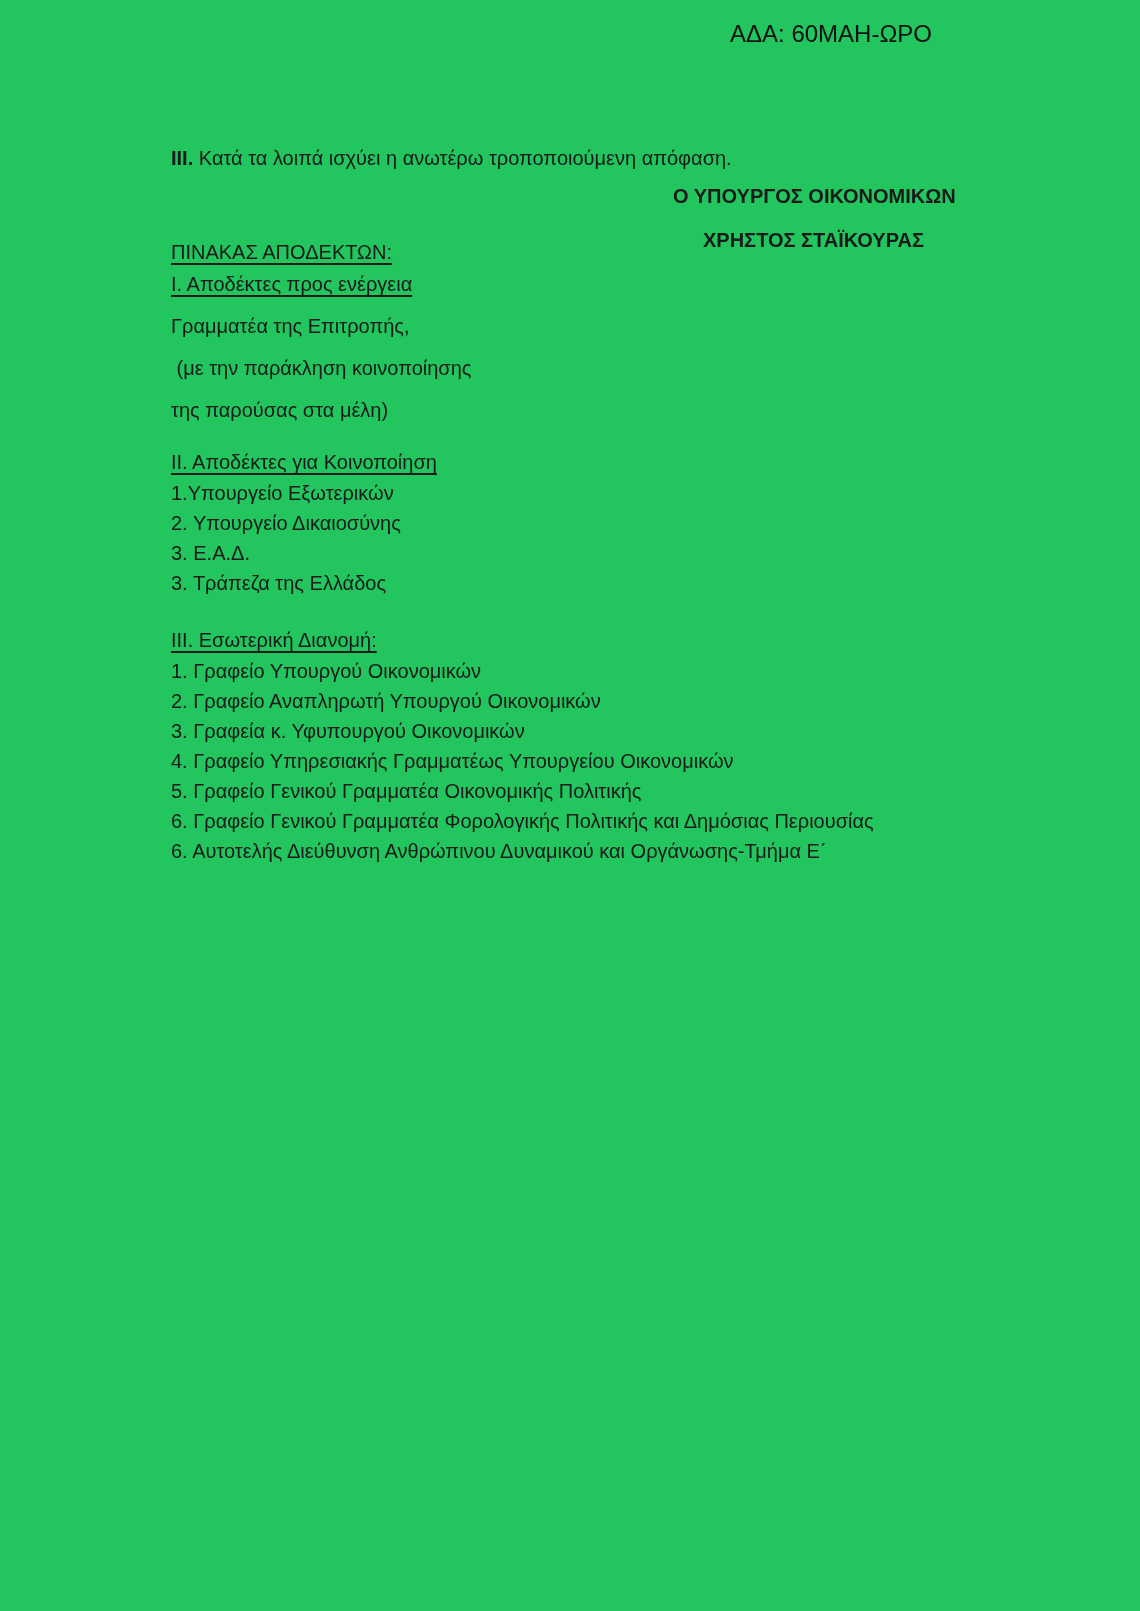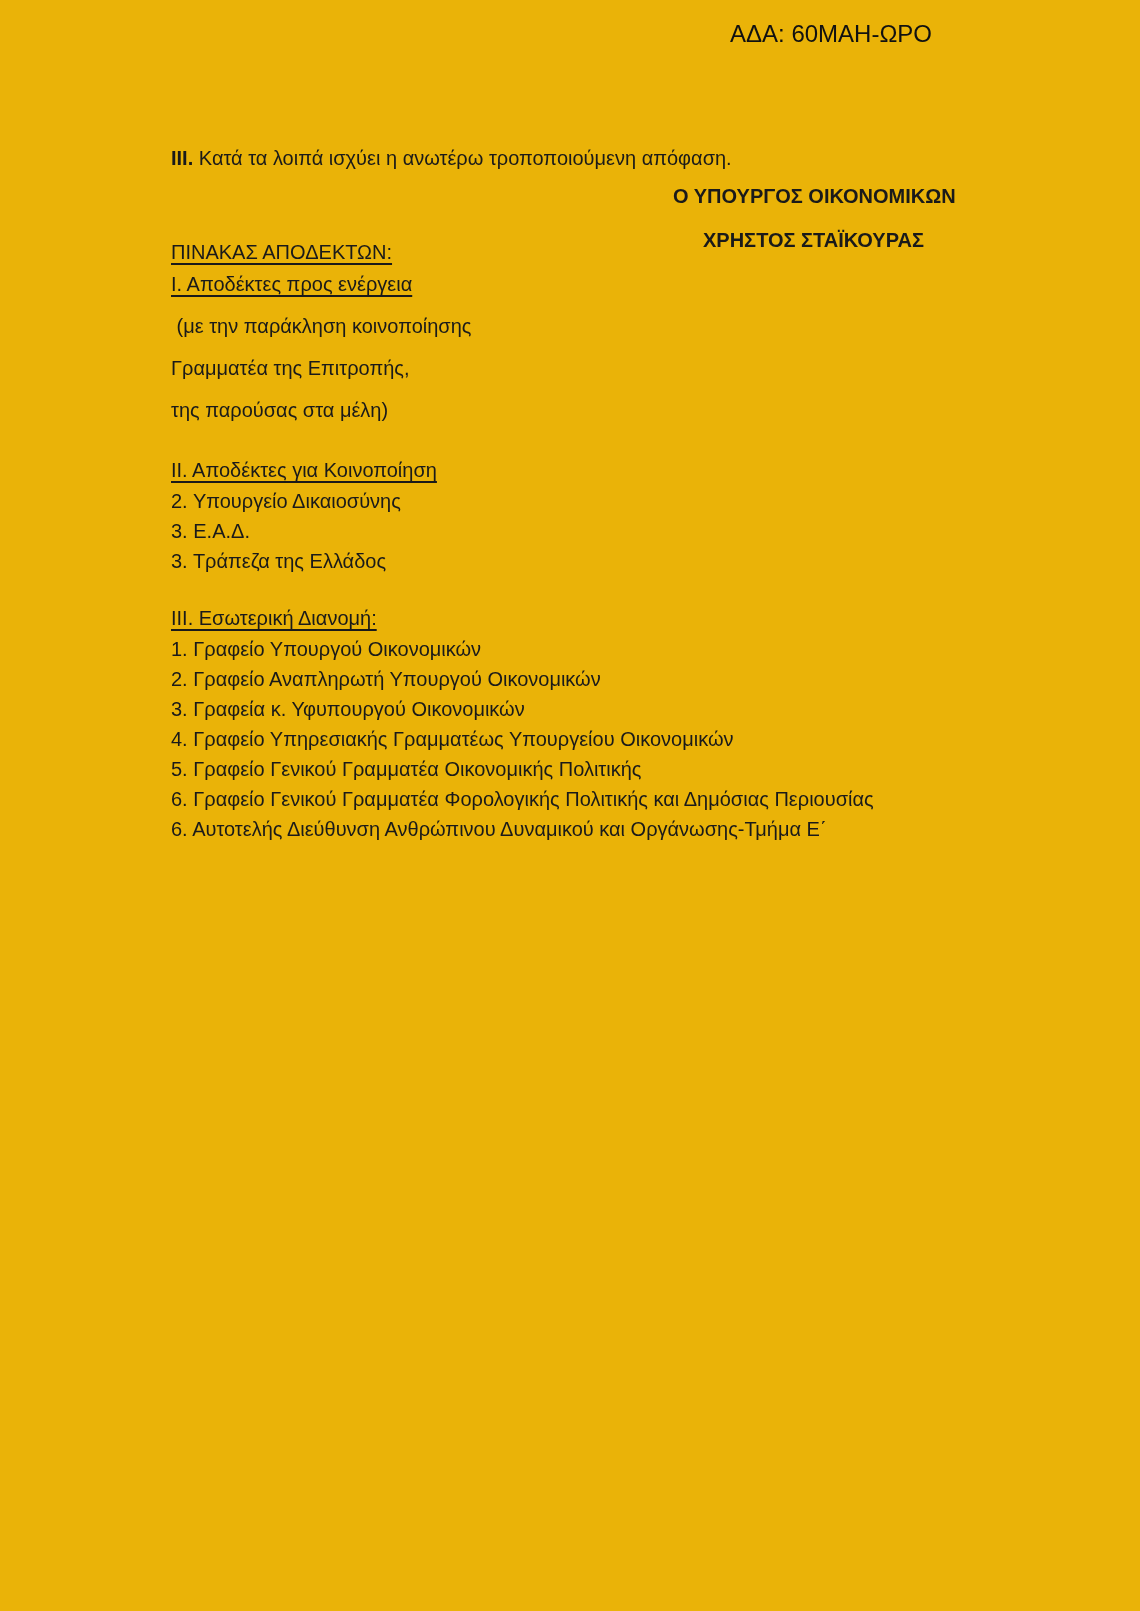--- a/index.html
+++ b/index.html
@@ -4,21 +4,21 @@
 <style>
   html, body {
     margin: 0;
     padding: 0;
     background: #ffffff;
   }
   .page {
     position: relative;
     width: 1140px;
     height: 1611px;
-    background: #eab308;
+    background: #22c55e;
     font-family: "Liberation Sans", sans-serif;
     color: #1a1a1a;
     overflow: hidden;
   }
   .ada-ref {
     position: absolute;
     left: 730px;
     top: 20px;
     font-size: 24px;
     line-height: 27px;
@@ -49,21 +49,21 @@
     line-height: 32px;
     font-weight: 400;
     white-space: pre-wrap;
   }
   .headline .u {
     text-decoration: underline;
     text-decoration-thickness: 2px;
     text-underline-offset: 4px;
   }
   .recipients-heading { margin-top: 62px; }
-  .section-2-heading { margin-top: 28px; }
+  .section-2-heading { margin-top: 20px; }
   .section-3-heading { margin-top: 26px; }
   .signature-title {
     position: absolute;
     left: 673px;
     top: 184px;
     font-size: 20px;
     line-height: 24px;
     font-weight: 700;
     white-space: pre;
     text-align: right;
@@ -88,25 +88,26 @@
   <div class="signature-title">Ο ΥΠΟΥΡΓΟΣ ΟΙΚΟΝΟΜΙΚΩΝ</div>
   <div class="signature-name">ΧΡΗΣΤΟΣ ΣΤΑΪΚΟΥΡΑΣ</div>
 
   <div class="content">
 
     <span class="line"><span class="bold">III.</span><span> Κατά τα λοιπά ισχύει η ανωτέρω τροποποιούμενη απόφαση.</span></span>
 
     <span class="headline recipients-heading"><span class="u">ΠΙΝΑΚΑΣ ΑΠΟΔΕΚΤΩΝ:</span></span>
 
     <span class="headline"><span class="u">Ι. Αποδέκτες προς ενέργεια</span></span>
+    <span class="line">Γραμματέα της Επιτροπής,</span>
     <span class="line"> (με την παράκληση κοινοποίησης</span>
-    <span class="line">Γραμματέα της Επιτροπής,</span>
     <span class="line">της παρούσας στα μέλη)</span>
 
     <span class="headline section-2-heading"><span class="u">ΙΙ. Αποδέκτες για Κοινοποίηση</span></span>
+    <span class="item">1.Υπουργείο Εξωτερικών</span>
     <span class="item">2. Υπουργείο Δικαιοσύνης</span>
     <span class="item">3. Ε.Α.Δ.</span>
     <span class="item">3. Τράπεζα της Ελλάδος</span>
 
     <span class="headline section-3-heading"><span class="u">ΙΙΙ. Εσωτερική Διανομή:</span></span>
     <span class="item">1. Γραφείο Υπουργού Οικονομικών</span>
     <span class="item">2. Γραφείο Αναπληρωτή Υπουργού Οικονομικών</span>
     <span class="item">3. Γραφεία κ. Υφυπουργού Οικονομικών</span>
     <span class="item">4. Γραφείο Υπηρεσιακής Γραμματέως Υπουργείου Οικονομικών</span>
     <span class="item">5. Γραφείο Γενικού Γραμματέα Οικονομικής Πολιτικής</span>

